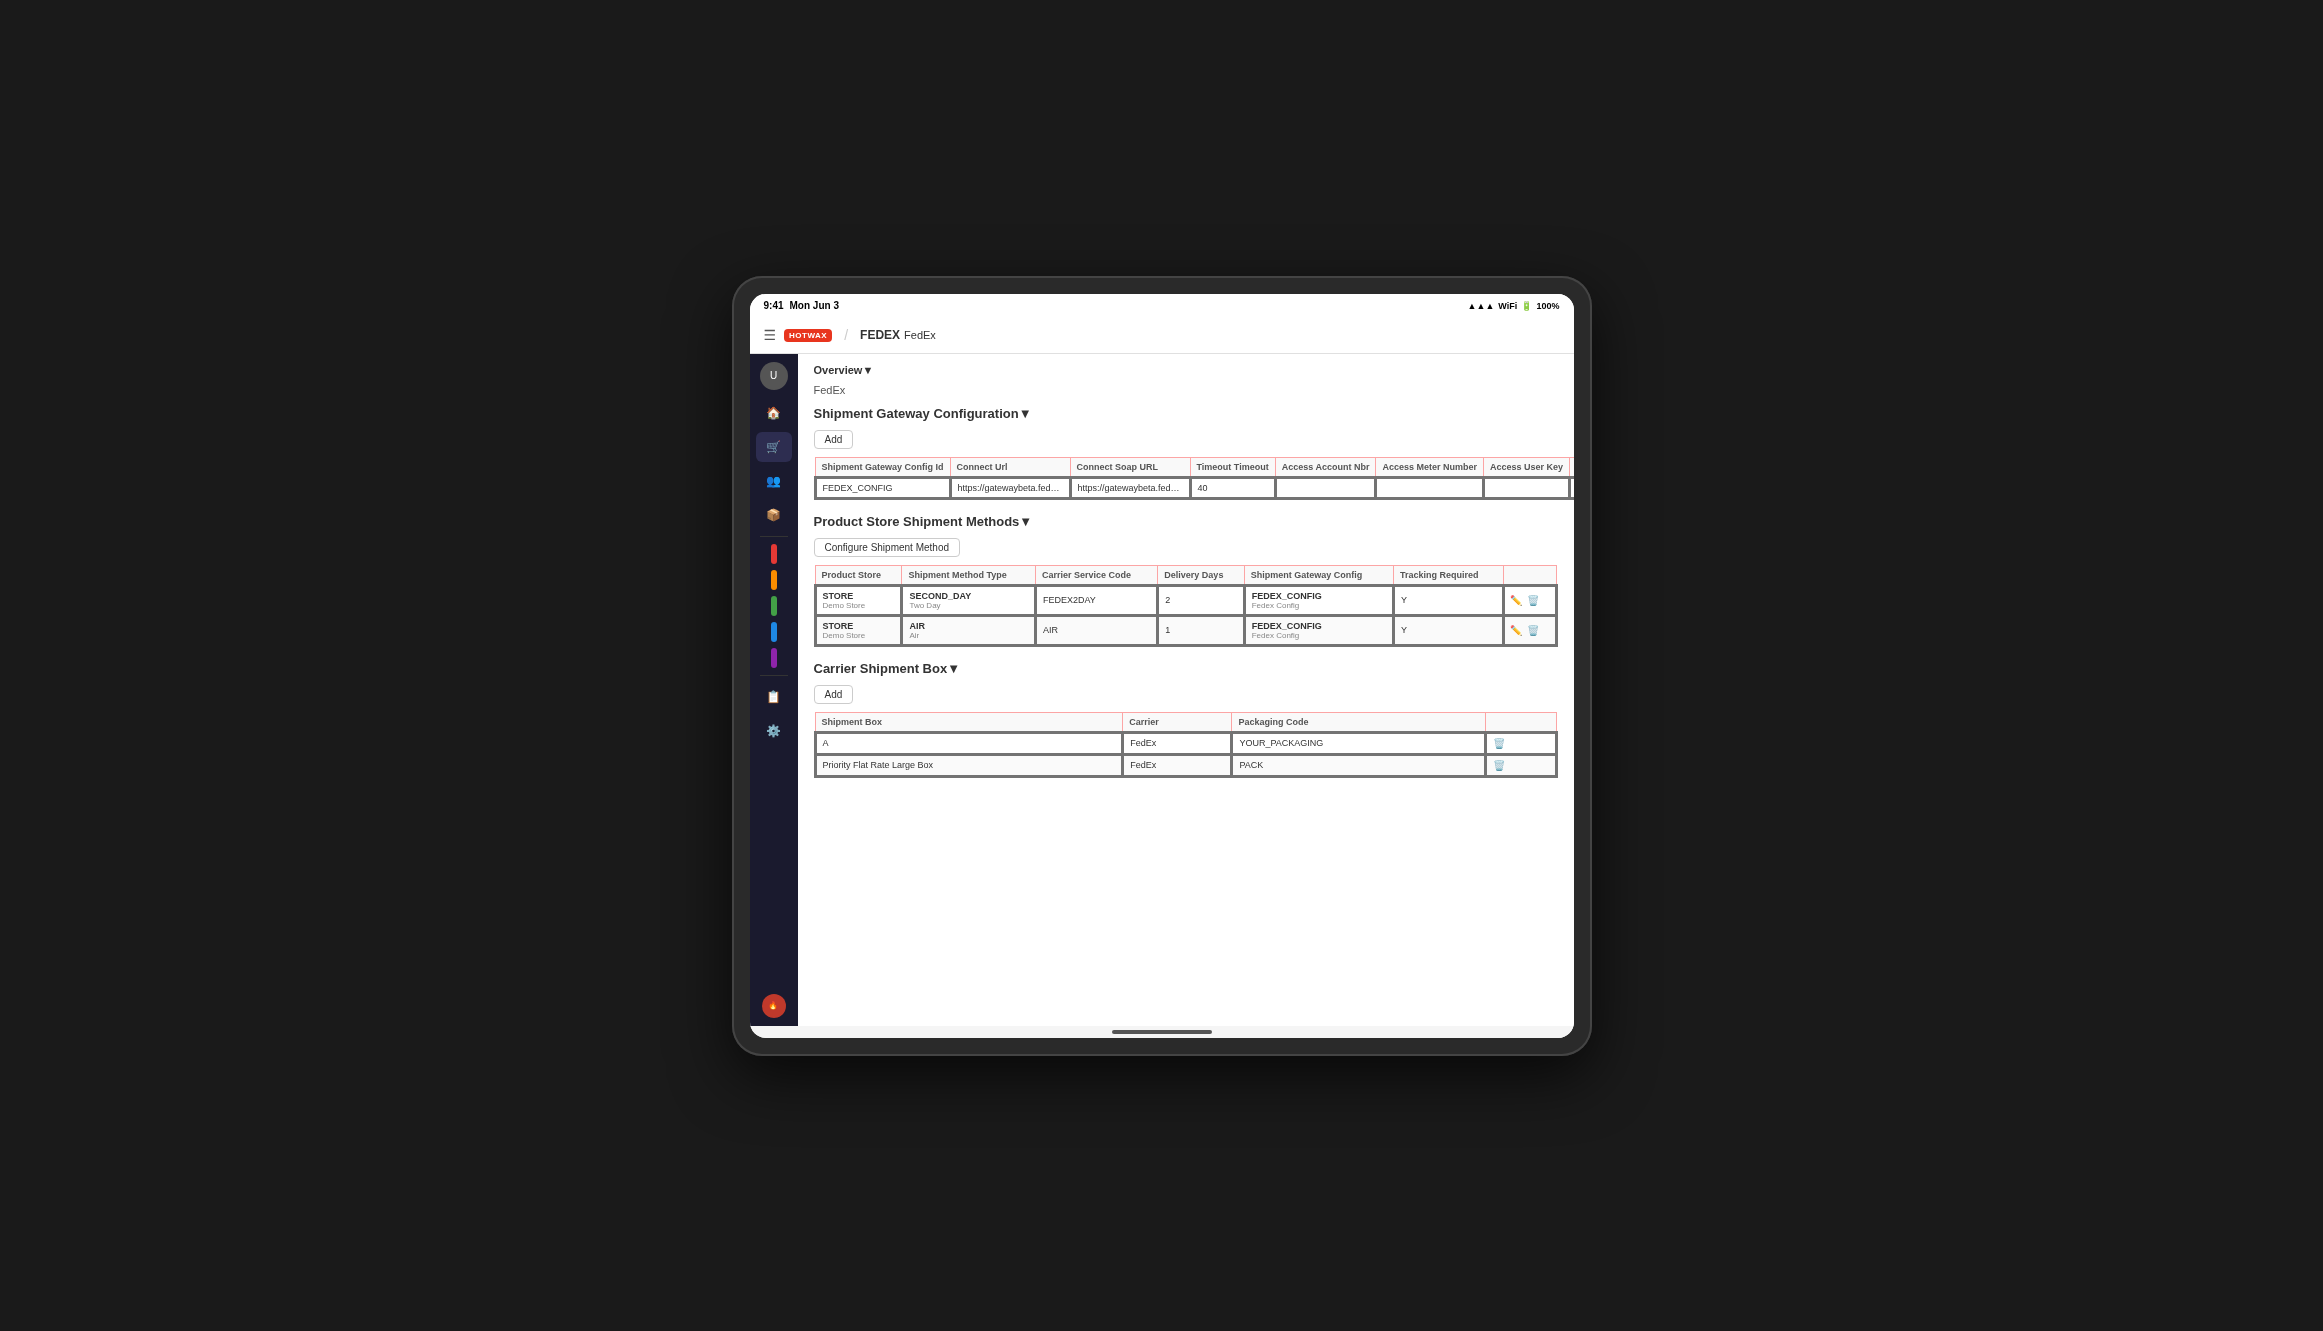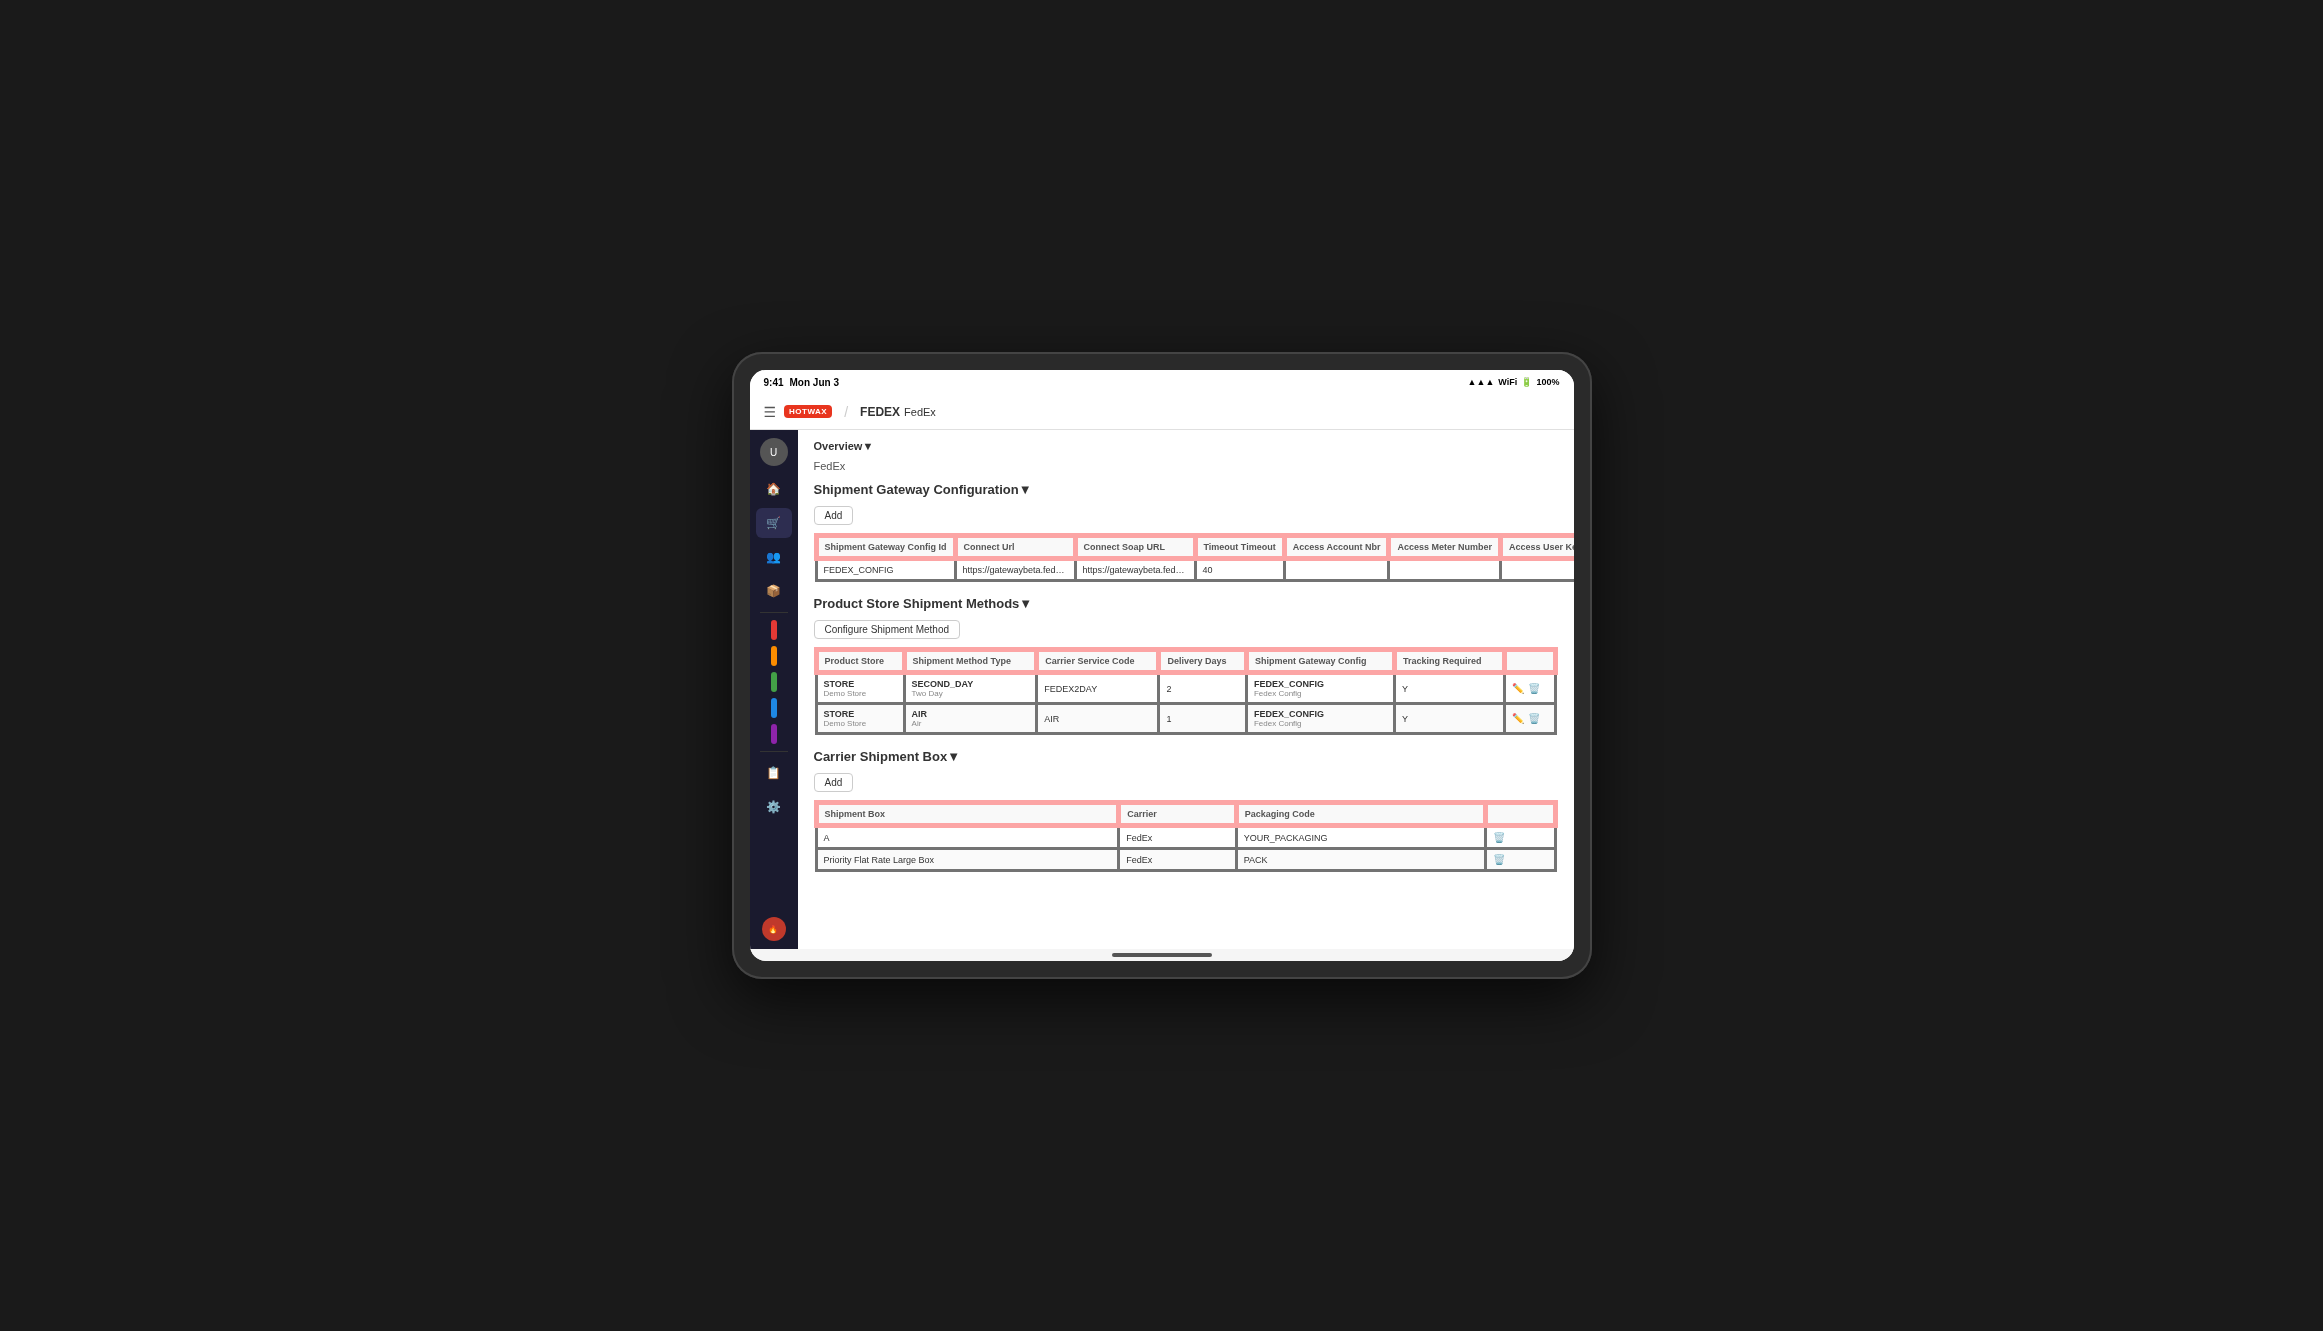--- a/index.html
+++ b/index.html
@@ -6,21 +6,21 @@
     body {
       background: #1a1a1a;
       display: flex;
       justify-content: center;
       align-items: center;
       min-height: 100vh;
       font-family: -apple-system, BlinkMacSystemFont, 'Segoe UI', sans-serif;
     }
     .tablet-frame {
       width: 860px;
-      height: 627px;
+      height: 780px;
       background: #2a2a2a;
       border-radius: 30px;
       padding: 18px;
       box-shadow: 0 20px 60px rgba(0,0,0,0.7), inset 0 0 0 2px #444;
       position: relative;
     }
     .tablet-screen {
       width: 100%;
       height: 100%;
       background: #f5f5f5;
@@ -168,21 +168,21 @@
     }
     
     .data-table {
       width: 100%;
       border-collapse: collapse;
       font-size: 9px;
       margin-bottom: 12px;
     }
     .data-table th {
       background: #f9f9f9;
-      border: 5px solid #fca5a5;
+      border: 1px solid #fca5a5;
       padding: 4px 6px;
       text-align: left;
       font-weight: 600;
       color: #555;
       white-space: nowrap;
     }
     .data-table td {
       border: 3px solid #737373;
       padding: 4px 6px;
       color: #333;

